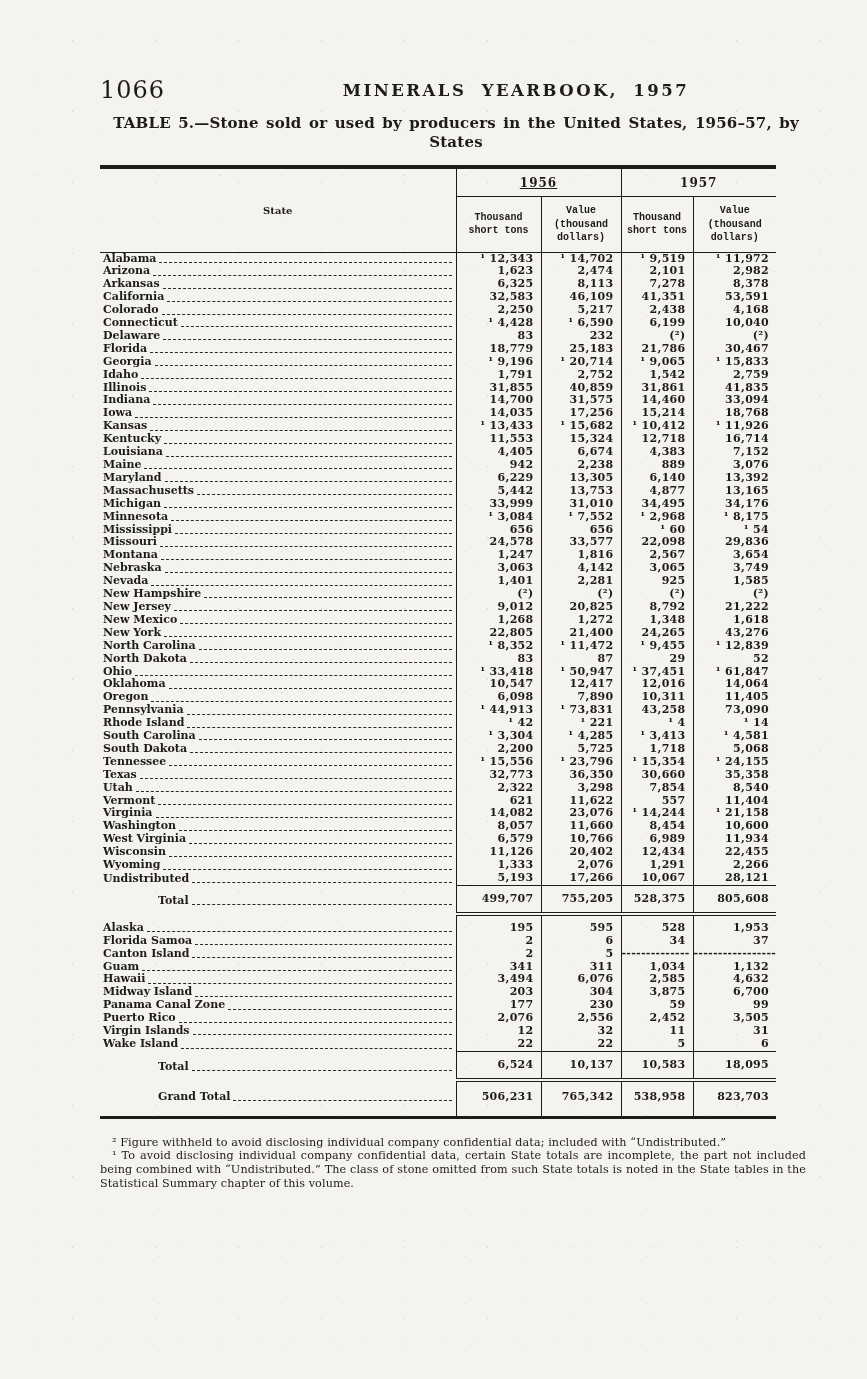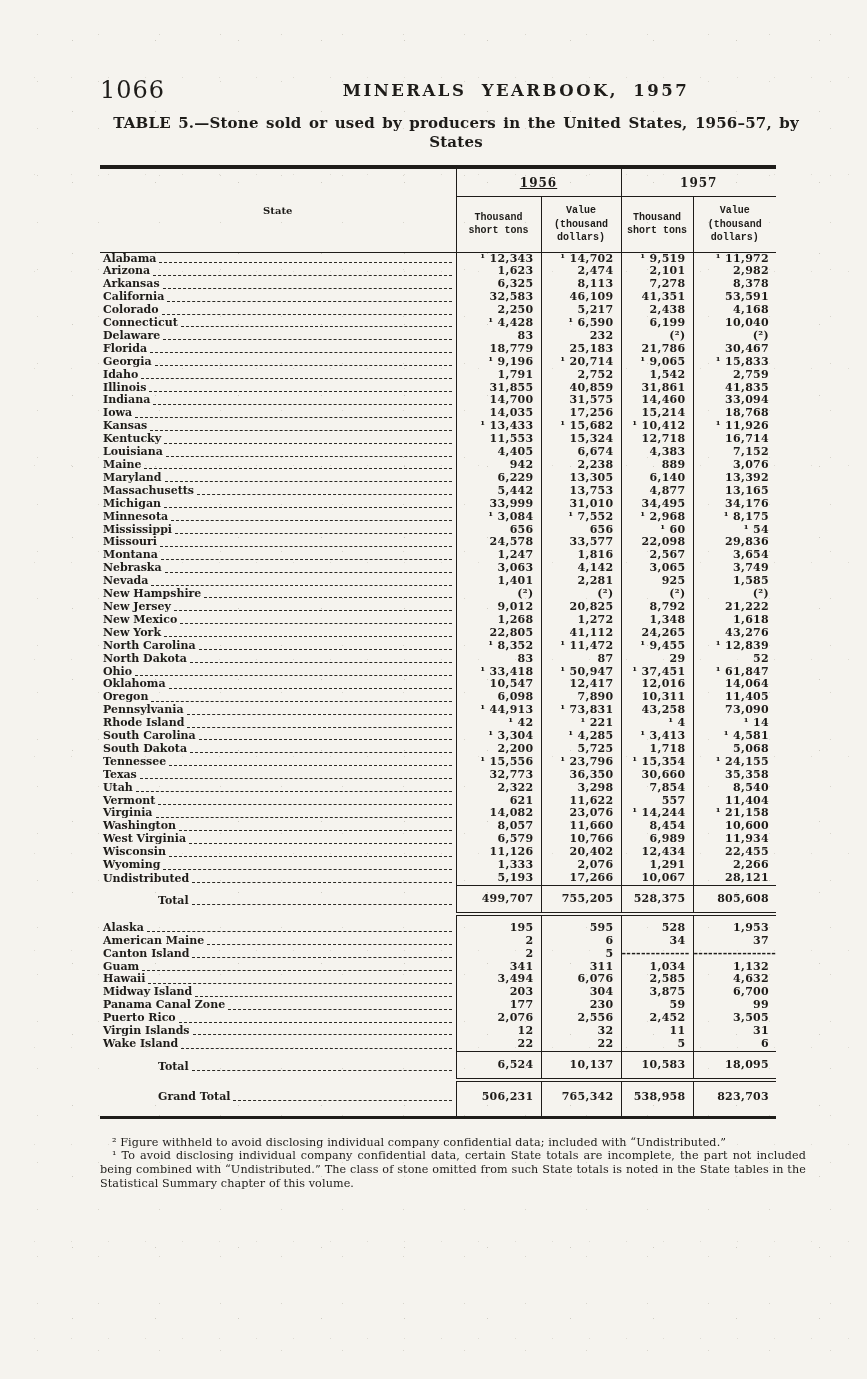--- a/index.html
+++ b/index.html
@@ -457,21 +457,21 @@
           <td class="num">1,618</td>
         </tr>
         <tr>
           <td class="cstate">
             <div class="ldr">
               <span class="nm">New York</span>
               <span class="dash"></span>
             </div>
           </td>
           <td class="num n1">22,805</td>
-          <td class="num n2">41,112</td>
+          <td class="num n2">21,400</td>
           <td class="num n3">24,265</td>
           <td class="num">43,276</td>
         </tr>
         <tr>
           <td class="cstate">
             <div class="ldr">
               <span class="nm">North Carolina</span>
               <span class="dash"></span>
             </div>
           </td>
@@ -722,21 +722,21 @@
             </div>
           </td>
           <td class="num n1">195</td>
           <td class="num n2">595</td>
           <td class="num n3">528</td>
           <td class="num">1,953</td>
         </tr>
         <tr>
           <td class="cstate">
             <div class="ldr">
-              <span class="nm">American Maine</span>
+              <span class="nm">Florida Samoa</span>
               <span class="dash"></span>
             </div>
           </td>
           <td class="num n1">2</td>
           <td class="num n2">6</td>
           <td class="num n3">34</td>
           <td class="num">37</td>
         </tr>
         <tr>
           <td class="cstate">

